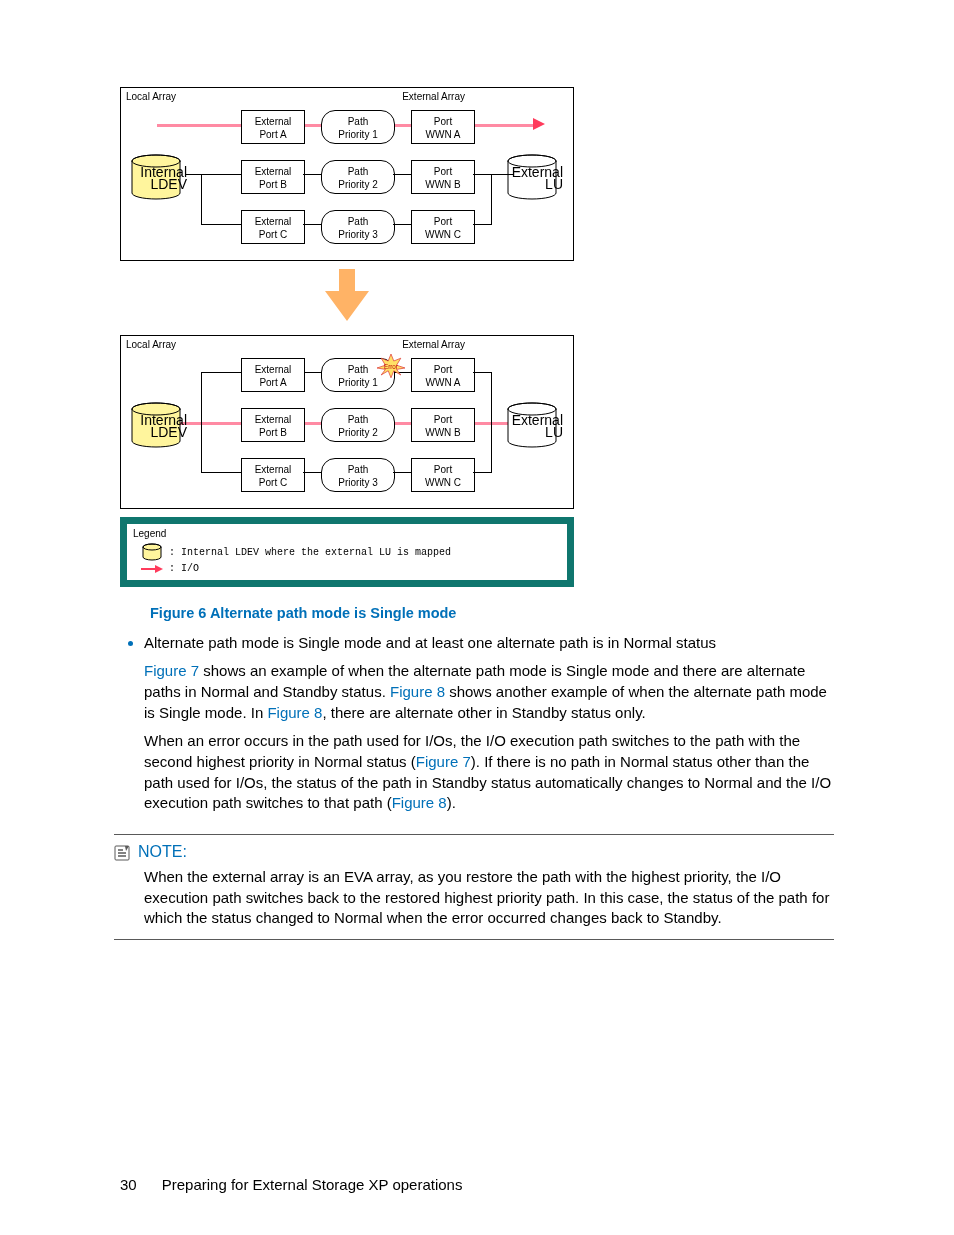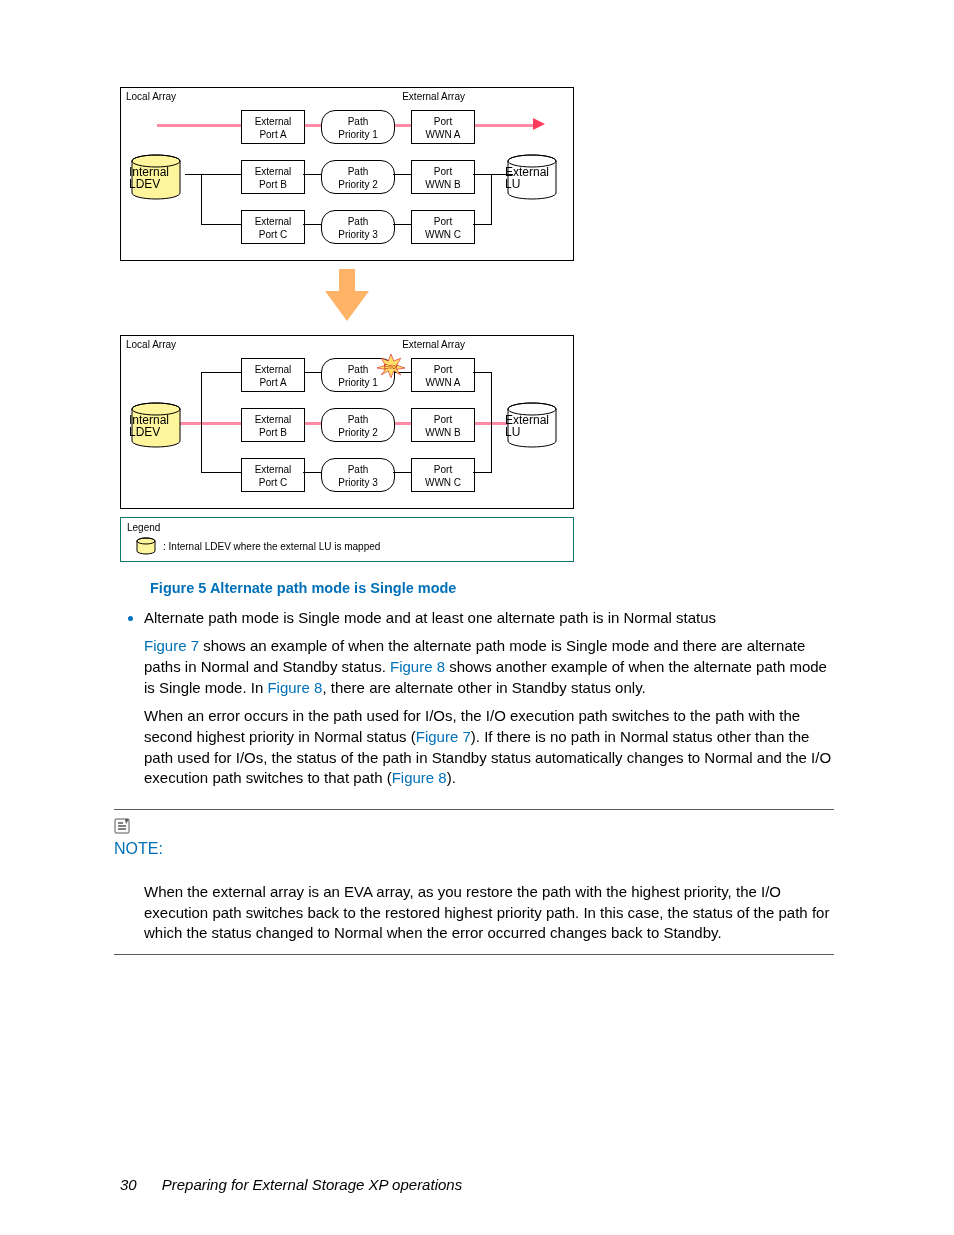--- a/index.html
+++ b/index.html
@@ -53,22 +53,22 @@
     height: 52px;
   }
   .cyl {
     width: 54px;
     height: 46px;
   }
   .ldev-label {
     position: absolute;
     top: 12px;
     left: 0; right: 0;
-    text-align: left;
-    font-size: 12px;
+    text-align: right;
+    font-size: 14px;
     line-height: 12px;
   }
   .ext-lu {
     position: absolute;
     right: 10px;
     top: 66px;
     width: 58px;
     height: 52px;
   }
   .link-line {
@@ -86,34 +86,35 @@
     position: absolute;
     width: 28px;
     height: 24px;
     z-index: 3;
   }
   .big-arrow {
     text-align: center;
     margin: 6px 0 8px 0;
   }
   .legend {
-    border: 1px solid #0f766e;
+    border: 7px solid #0f766e;
     margin-top: 8px;
     padding: 4px 6px 6px 6px;
     font-size: 10px;
   }
   .legend-title {
     margin-bottom: 4px;
   }
   .legend-row {
     display: flex;
     align-items: center;
     gap: 6px;
     margin-top: 2px;
     margin-left: 8px;
+    font-family: Liberation Mono, monospace;
   }
   .mini-cyl { width: 22px; height: 18px; }
   .mini-arrow svg { vertical-align: middle; }
   .caption {
     color: #0070b8;
     font-weight: bold;
     font-size: 14.5px;
     margin: 12px 0 12px 30px;
   }
   ul.body-list {
@@ -139,45 +140,43 @@
   }
   .note-block {
     margin-top: 20px;
     margin-left: -6px;
     border-top: 1px solid #595959;
     border-bottom: 1px solid #595959;
     padding: 8px 0 10px 0;
   }
   .note-header {
     display: flex;
-    align-items: flex-start;
+    align-items: flex-end;
     gap: 6px;
-    margin-bottom: 24px;
-    flex-direction: column;
+    margin-bottom: 6px;
   }
   .note-icon {
     width: 18px;
     height: 16px;
     color: #595959;
   }
   .note-label {
     color: #0070b8;
     font-size: 16px;
   }
   .note-text {
     font-size: 15px;
     line-height: 1.38;
     margin-left: 30px;
   }
   .footer {
     position: absolute;
     bottom: 42px;
     left: 120px;
     font-size: 15px;
-    font-style: italic;
   }
   .diag-wrap {
     width: 454px;
     margin-left: 0;
   }
 </style>
 </head>
 <body>
 
 <div class="page">
@@ -327,24 +326,31 @@
     <div class="legend">
       <div class="legend-title">Legend</div>
       <div class="legend-row">
         <svg class="mini-cyl" viewBox="0 0 22 18">
           <ellipse cx="11" cy="4" rx="9" ry="3" fill="#fff59d" stroke="#000"></ellipse>
           <path d="M2 4 v10 a9 3 0 0 0 18 0 V4" fill="#fff59d" stroke="#000"></path>
           <ellipse cx="11" cy="4" rx="9" ry="3" fill="none" stroke="#000"></ellipse>
         </svg>
         <span>: Internal LDEV where the external LU is mapped</span>
       </div>
+      <div class="legend-row mini-arrow">
+        <svg width="22" height="10">
+          <line x1="0" y1="5" x2="16" y2="5" stroke="#ff3b5c" stroke-width="2"></line>
+          <polygon points="14,1 22,5 14,9" fill="#ff3b5c"></polygon>
+        </svg>
+        <span>: I/O</span>
+      </div>
     </div>
   </div>
 
-  <div class="caption">Figure 5 Alternate path mode is Single mode</div>
+  <div class="caption">Figure 6 Alternate path mode is Single mode</div>
 
   <ul class="body-list">
     <li>
       <span>Alternate path mode is Single mode and at least one alternate path is in Normal status</span>
       <div class="para">
         <a class="doc-link">Figure 7</a><span> shows an example of when the alternate path mode is Single mode and there are alternate paths in Normal and Standby status. </span><a class="doc-link">Figure 8</a><span> shows another example of when the alternate path mode is Single mode. In </span><a class="doc-link">Figure 8</a><span>, there are alternate other in Standby status only.</span>
       </div>
       <div class="para">
         <span>When an error occurs in the path used for I/Os, the I/O execution path switches to the path with the second highest priority in Normal status (</span><a class="doc-link">Figure 7</a><span>). If there is no path in Normal status other than the path used for I/Os, the status of the path in Standby status automatically changes to Normal and the I/O execution path switches to that path (</span><a class="doc-link">Figure 8</a><span>).</span>
       </div>

